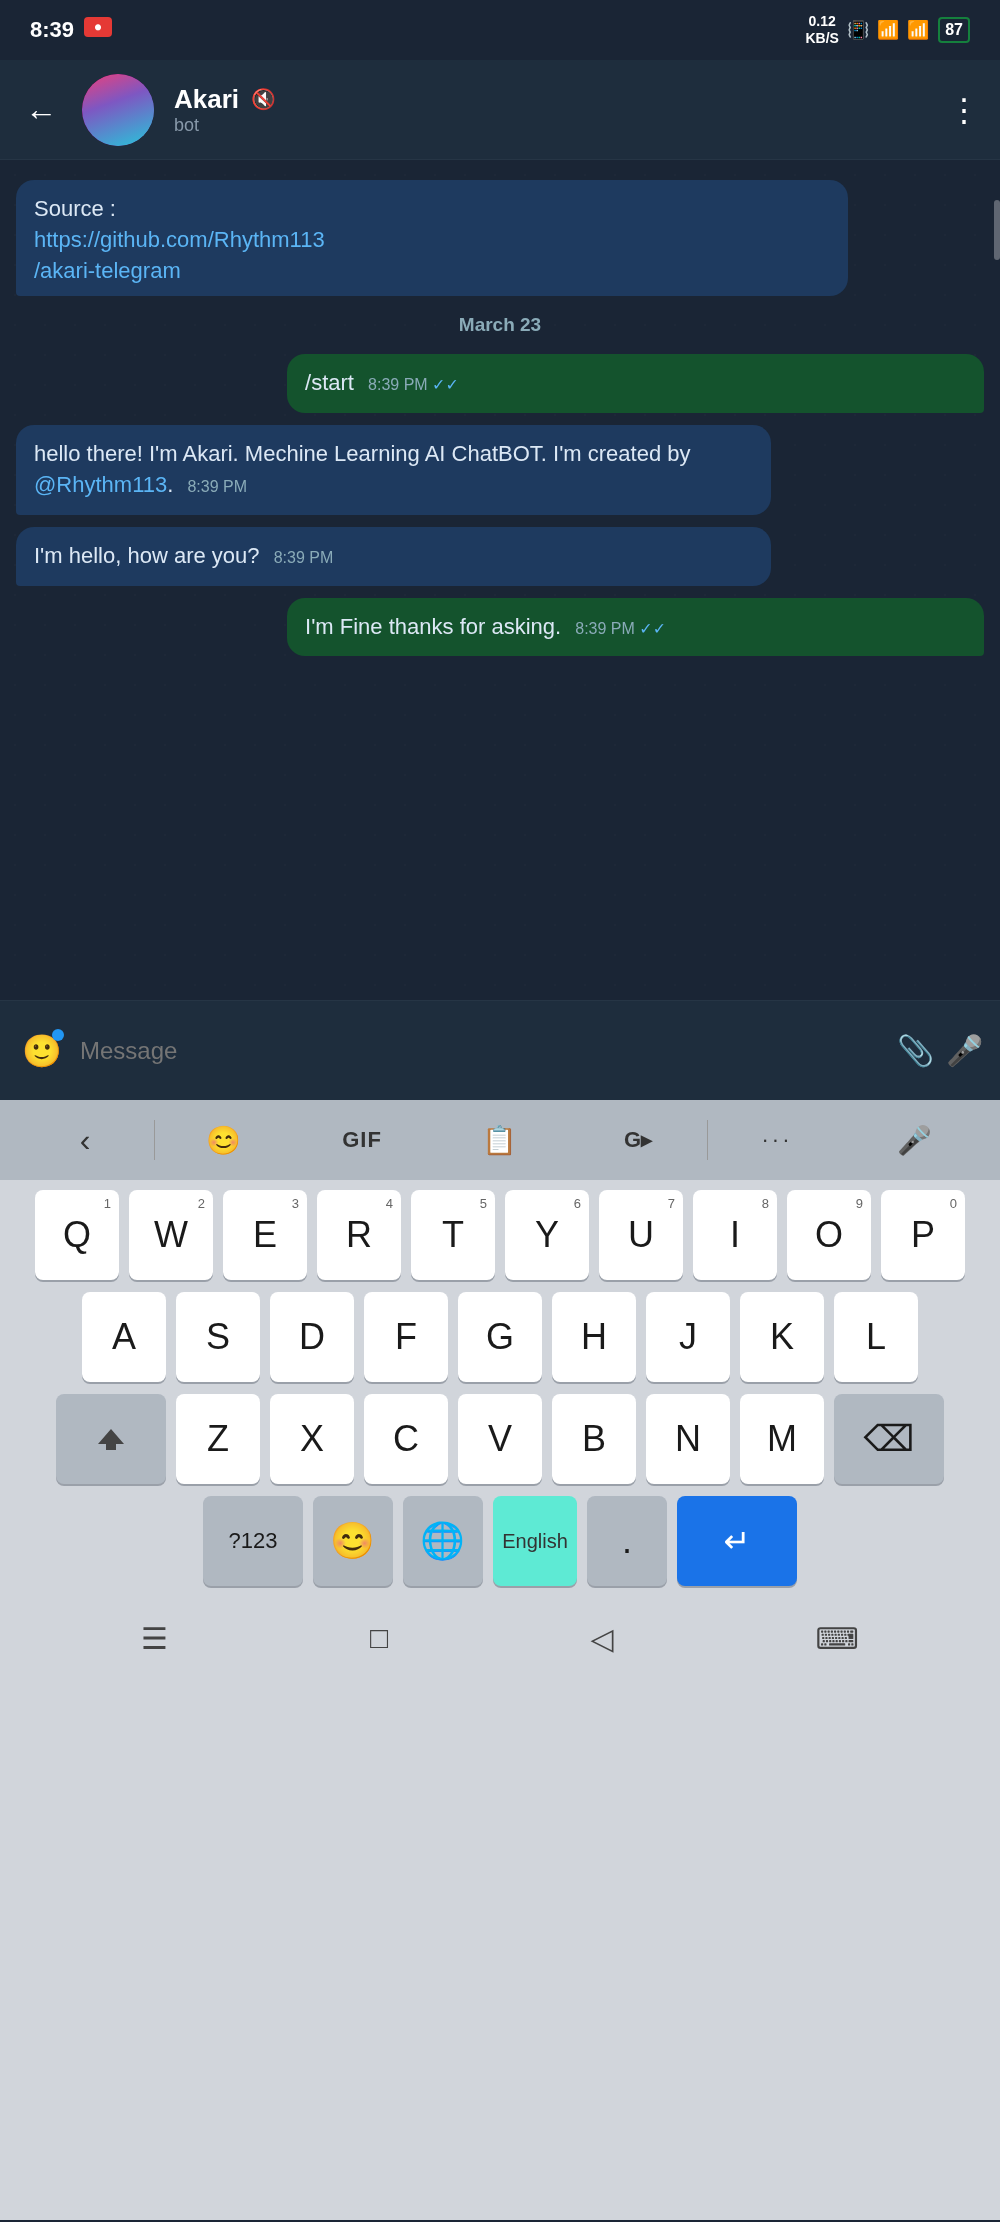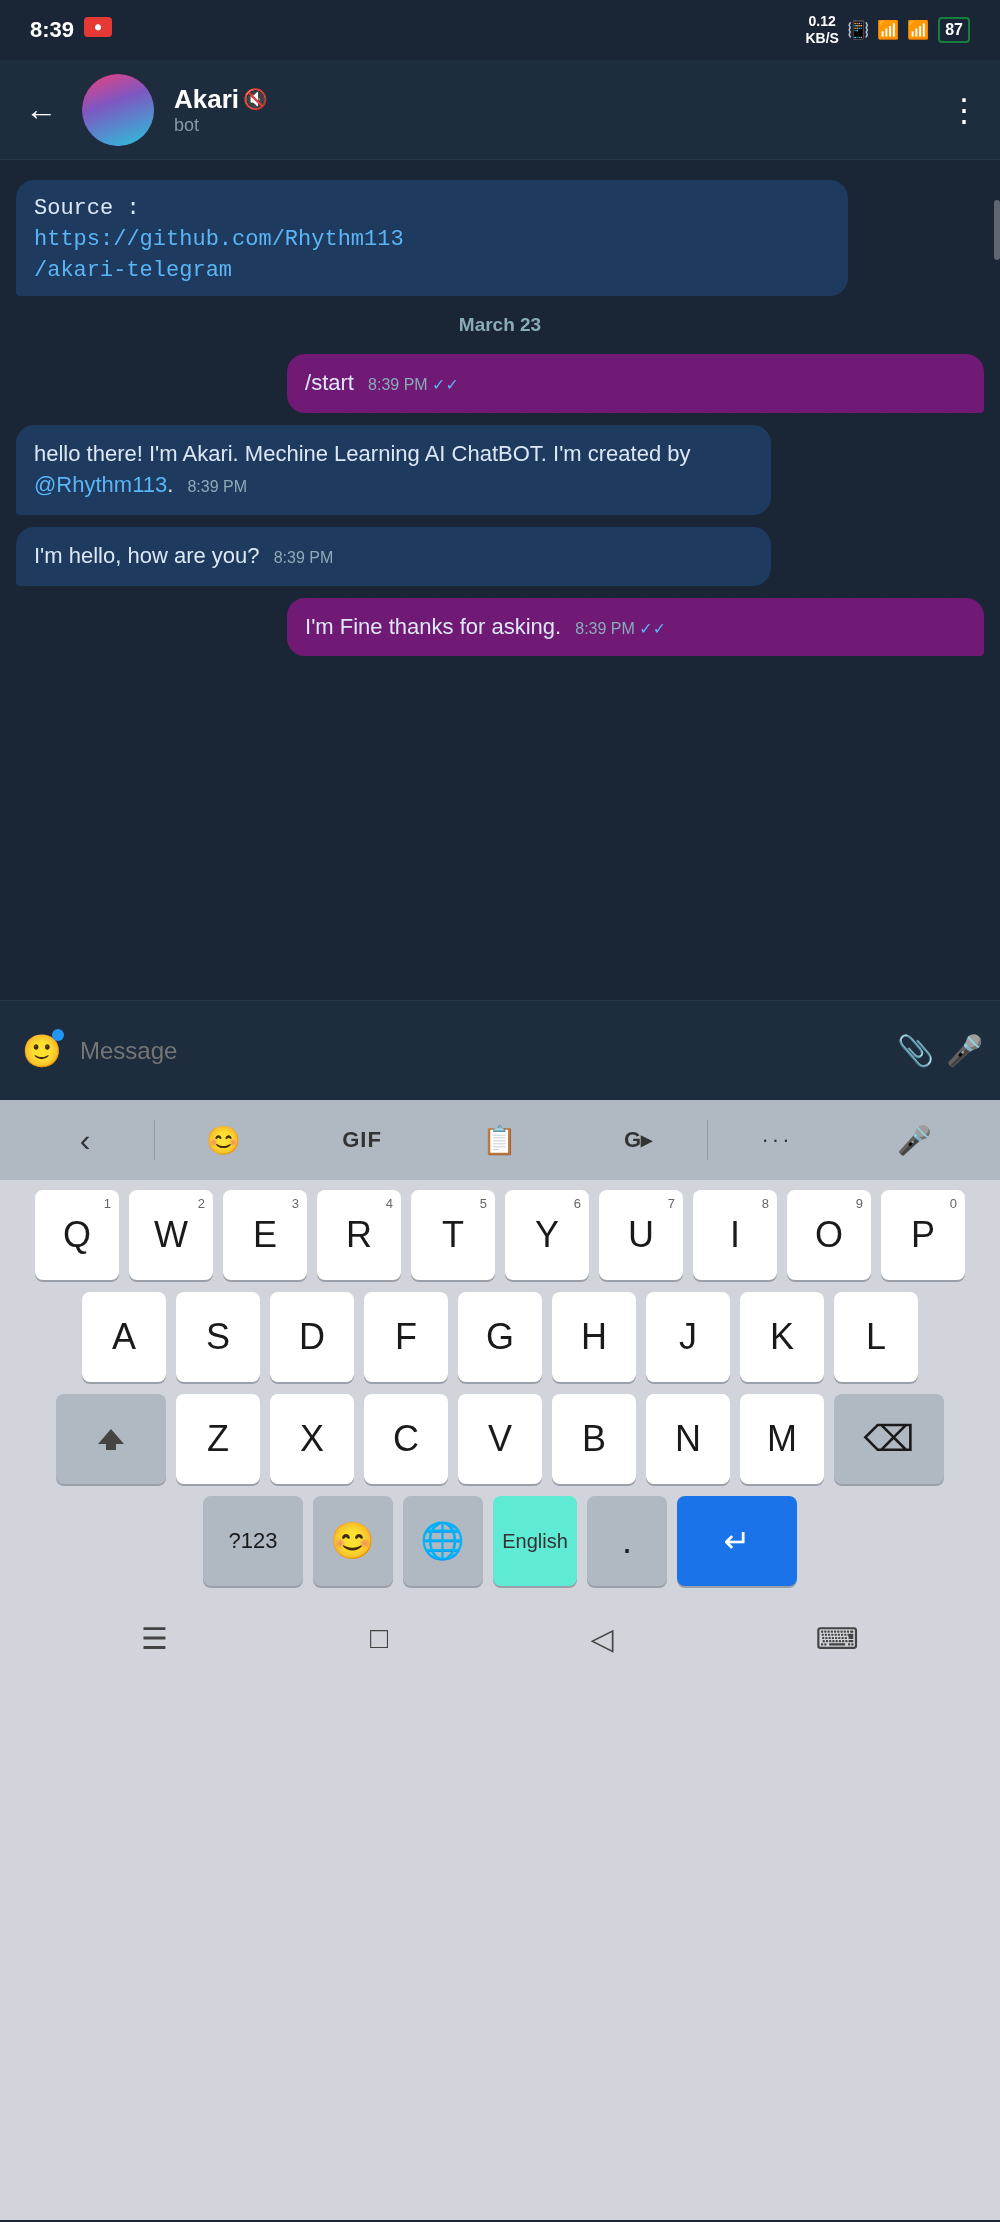--- a/index.html
+++ b/index.html
@@ -72,21 +72,21 @@
       background: linear-gradient(160deg, #ec407a 0%, #7e57c2 40%, #26c6da 100%);
       border-radius: 50%;
     }
     .header-info { flex: 1; }
     .header-name {
       color: white;
       font-size: 26px;
       font-weight: 600;
       display: flex;
       align-items: center;
-      gap: 4px;
+      gap: 12px;
     }
     .mute-icon { color: #aaa; font-size: 20px; }
     .header-sub { color: #8899aa; font-size: 18px; }
     .more-btn { color: white; font-size: 32px; cursor: pointer; }
 
     
     .chat-area {
       background: #1a2535;
       height: 840px;
       overflow: hidden;
@@ -112,35 +112,34 @@
       max-width: 78%;
       margin-bottom: 12px;
       font-size: 22px;
       line-height: 1.4;
       position: relative;
     }
     .msg-bot a { color: #5bb5f5; text-decoration: none; }
     .msg-source {
       max-width: 86%;
       padding-bottom: 10px;
-      font-family: Liberation Mono, monospace;
     }
 
     
     .date-divider {
       text-align: center;
       color: #8aabb8;
       font-size: 19px;
       font-weight: 700;
       margin: 18px 0;
     }
 
     
     .msg-user {
-      background: #701a75;
+      background: #14532d;
       color: #dce8f5;
       border-radius: 18px 18px 4px 18px;
       padding: 14px 18px;
       max-width: 72%;
       margin-left: auto;
       margin-bottom: 12px;
       font-size: 22px;
       line-height: 1.4;
       position: relative;
     }

